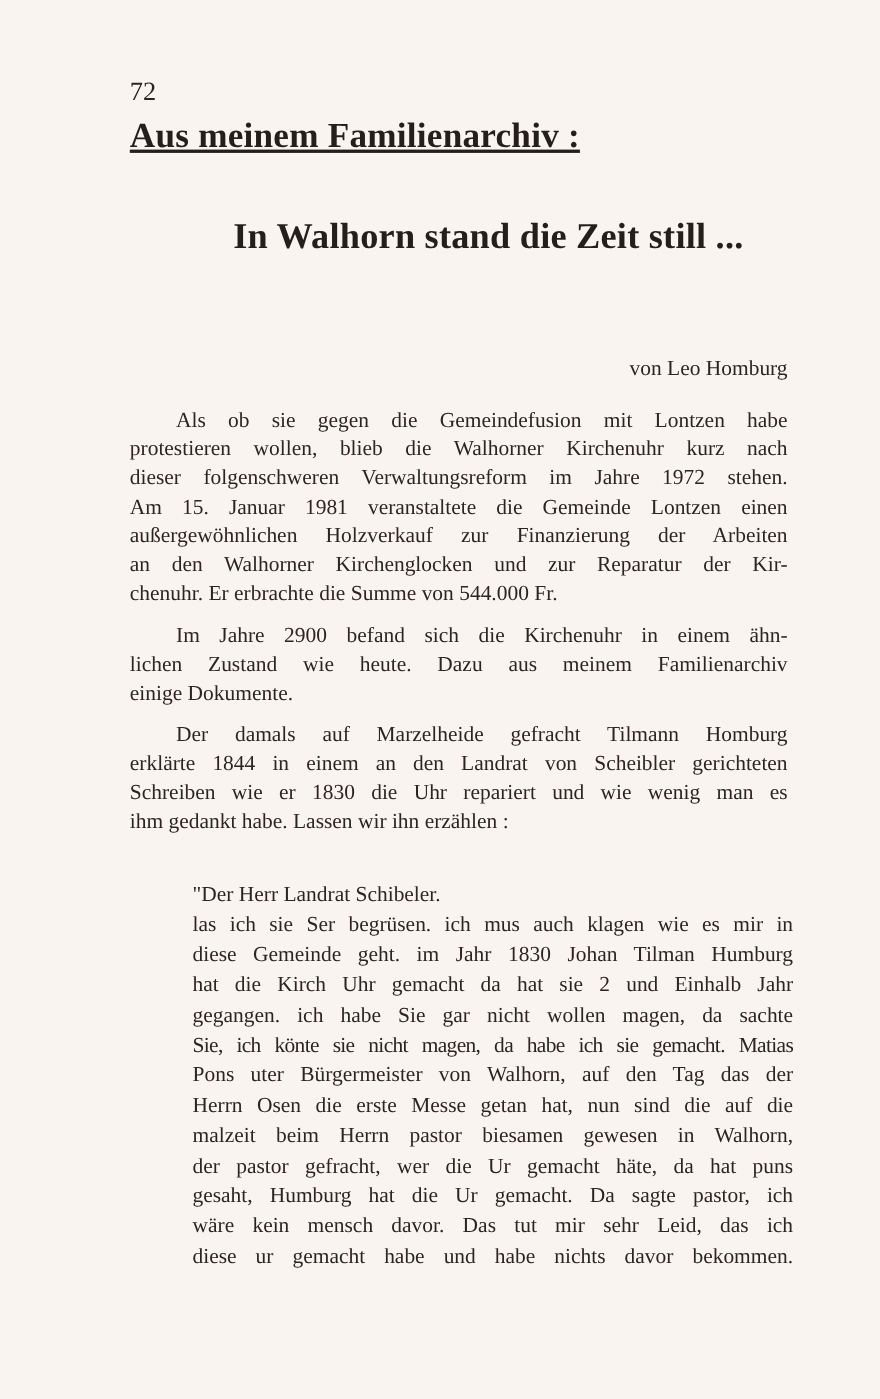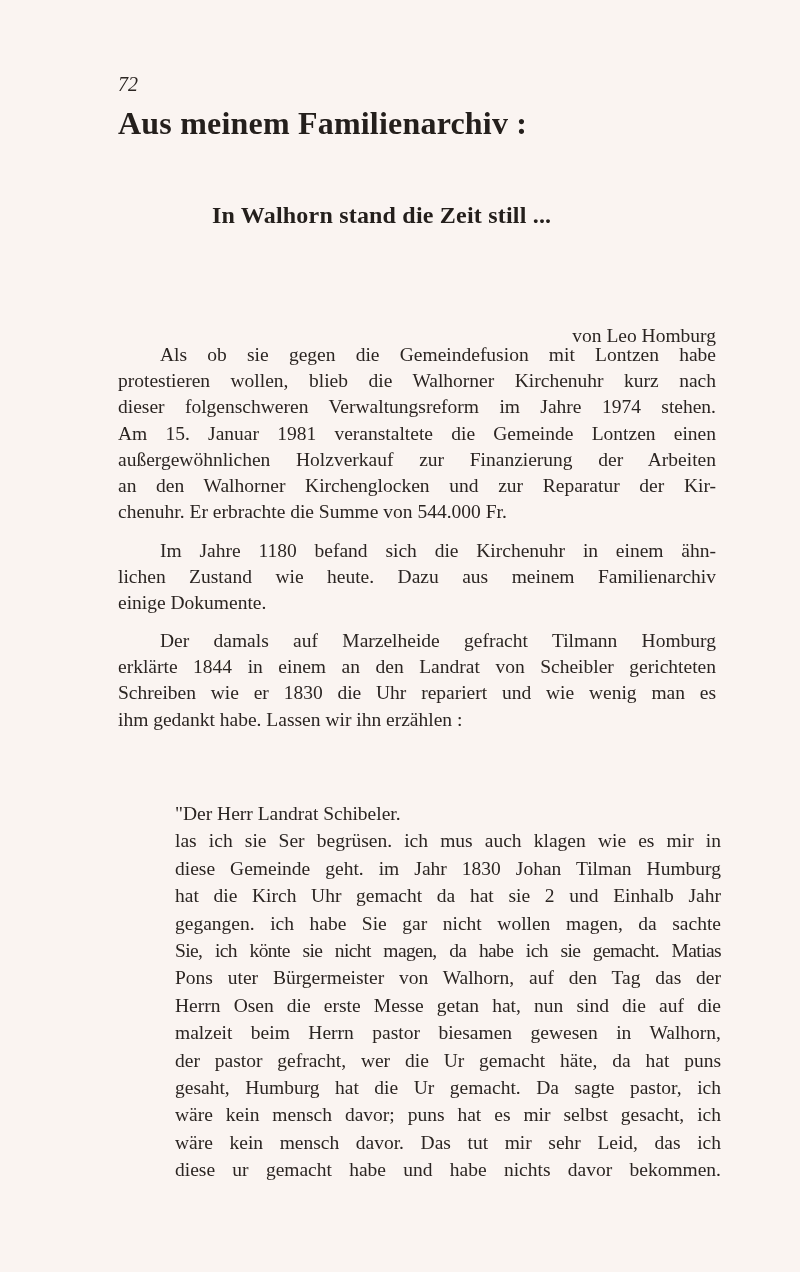--- a/index.html
+++ b/index.html
@@ -31,41 +31,41 @@
       line-height: 27px;
       opacity: 0.55;
       pointer-events: none;
       z-index: 0;
     }
     .bleed div { white-space: nowrap; }
     .page-number {
       position: absolute;
       left: 118px;
       top: 73px;
-      font-size: 20px;
+      font-size: 24px;
       line-height: 22px;
       z-index: 2;
-      font-style: italic;
     }
     .title-1 {
       position: absolute;
       left: 118px;
       top: 103px;
       font-size: 32px;
       line-height: 40px;
       font-weight: bold;
       letter-spacing: 0.2px;
       z-index: 2;
       color: #241f1c;
+      text-decoration: underline;
     }
     .title-2 {
       position: absolute;
       left: 212px;
       top: 195px;
-      font-size: 24px;
+      font-size: 33px;
       line-height: 40px;
       font-weight: bold;
       letter-spacing: 0.2px;
       z-index: 2;
       color: #241f1c;
     }
     .byline {
       position: absolute;
       right: 84px;
       top: 308px;
@@ -87,20 +87,21 @@
       display: block;
       text-align: justify;
       text-align-last: justify;
       white-space: nowrap;
     }
     .body-text .line.last {
       text-align-last: left;
     }
     .body-text .line.indent {
       padding-left: 42px;
+      margin-top: 28px;
     }
     .p1 { top: 342px; }
     .p2 { top: 538px; }
     .p3 { top: 628px; }
     .quote {
       position: absolute;
       left: 175px;
       width: 546px;
       top: 800px;
       font-size: 19.5px;
@@ -133,29 +134,29 @@
   <div class="page-number">72</div>
 
   <h1 class="title-1" style="margin:0">Aus meinem Familienarchiv :</h1>
   <h2 class="title-2" style="margin:0">In Walhorn stand die Zeit still ...</h2>
 
   <div class="byline">von Leo Homburg</div>
 
   <div class="body-text p1">
     <span class="line indent">Als ob sie gegen die Gemeindefusion mit Lontzen habe</span>
     <span class="line">protestieren wollen, blieb die Walhorner Kirchenuhr kurz nach</span>
-    <span class="line">dieser folgenschweren Verwaltungsreform im Jahre 1974 stehen.</span>
+    <span class="line">dieser folgenschweren Verwaltungsreform im Jahre 1972 stehen.</span>
     <span class="line">Am 15. Januar 1981 veranstaltete die Gemeinde Lontzen einen</span>
     <span class="line">außergewöhnlichen Holzverkauf zur Finanzierung der Arbeiten</span>
     <span class="line">an den Walhorner Kirchenglocken und zur Reparatur der Kir-</span>
     <span class="line last">chenuhr. Er erbrachte die Summe von 544.000 Fr.</span>
   </div>
 
   <div class="body-text p2">
-    <span class="line indent">Im Jahre 1180 befand sich die Kirchenuhr in einem ähn-</span>
+    <span class="line indent">Im Jahre 2900 befand sich die Kirchenuhr in einem ähn-</span>
     <span class="line">lichen Zustand wie heute. Dazu aus meinem Familienarchiv</span>
     <span class="line last">einige Dokumente.</span>
   </div>
 
   <div class="body-text p3">
     <span class="line indent">Der damals auf Marzelheide gefracht Tilmann Homburg</span>
     <span class="line">erklärte 1844 in einem an den Landrat von Scheibler gerichteten</span>
     <span class="line">Schreiben wie er 1830 die Uhr repariert und wie wenig man es</span>
     <span class="line last">ihm gedankt habe. Lassen wir ihn erzählen :</span>
   </div>
@@ -165,18 +166,17 @@
     <span class="line">las ich sie Ser begrüsen. ich mus auch klagen wie es mir in</span>
     <span class="line">diese Gemeinde geht. im Jahr 1830 Johan Tilman Humburg</span>
     <span class="line">hat die Kirch Uhr gemacht da hat sie 2 und Einhalb Jahr</span>
     <span class="line">gegangen. ich habe Sie gar nicht wollen magen, da sachte</span>
     <span class="line tight">Sie, ich könte sie nicht magen, da habe ich sie gemacht. Matias</span>
     <span class="line">Pons uter Bürgermeister von Walhorn, auf den Tag das der</span>
     <span class="line">Herrn Osen die erste Messe getan hat, nun sind die auf die</span>
     <span class="line">malzeit beim Herrn pastor biesamen gewesen in Walhorn,</span>
     <span class="line">der pastor gefracht, wer die Ur gemacht häte, da hat puns</span>
     <span class="line">gesaht, Humburg hat die Ur gemacht. Da sagte pastor, ich</span>
-    <span class="line">wäre kein mensch davor; puns hat es mir selbst gesacht, ich</span>
     <span class="line">wäre kein mensch davor. Das tut mir sehr Leid, das ich</span>
     <span class="line">diese ur gemacht habe und habe nichts davor bekommen.</span>
   </blockquote>
 
 </div>
 
 </body></html>

